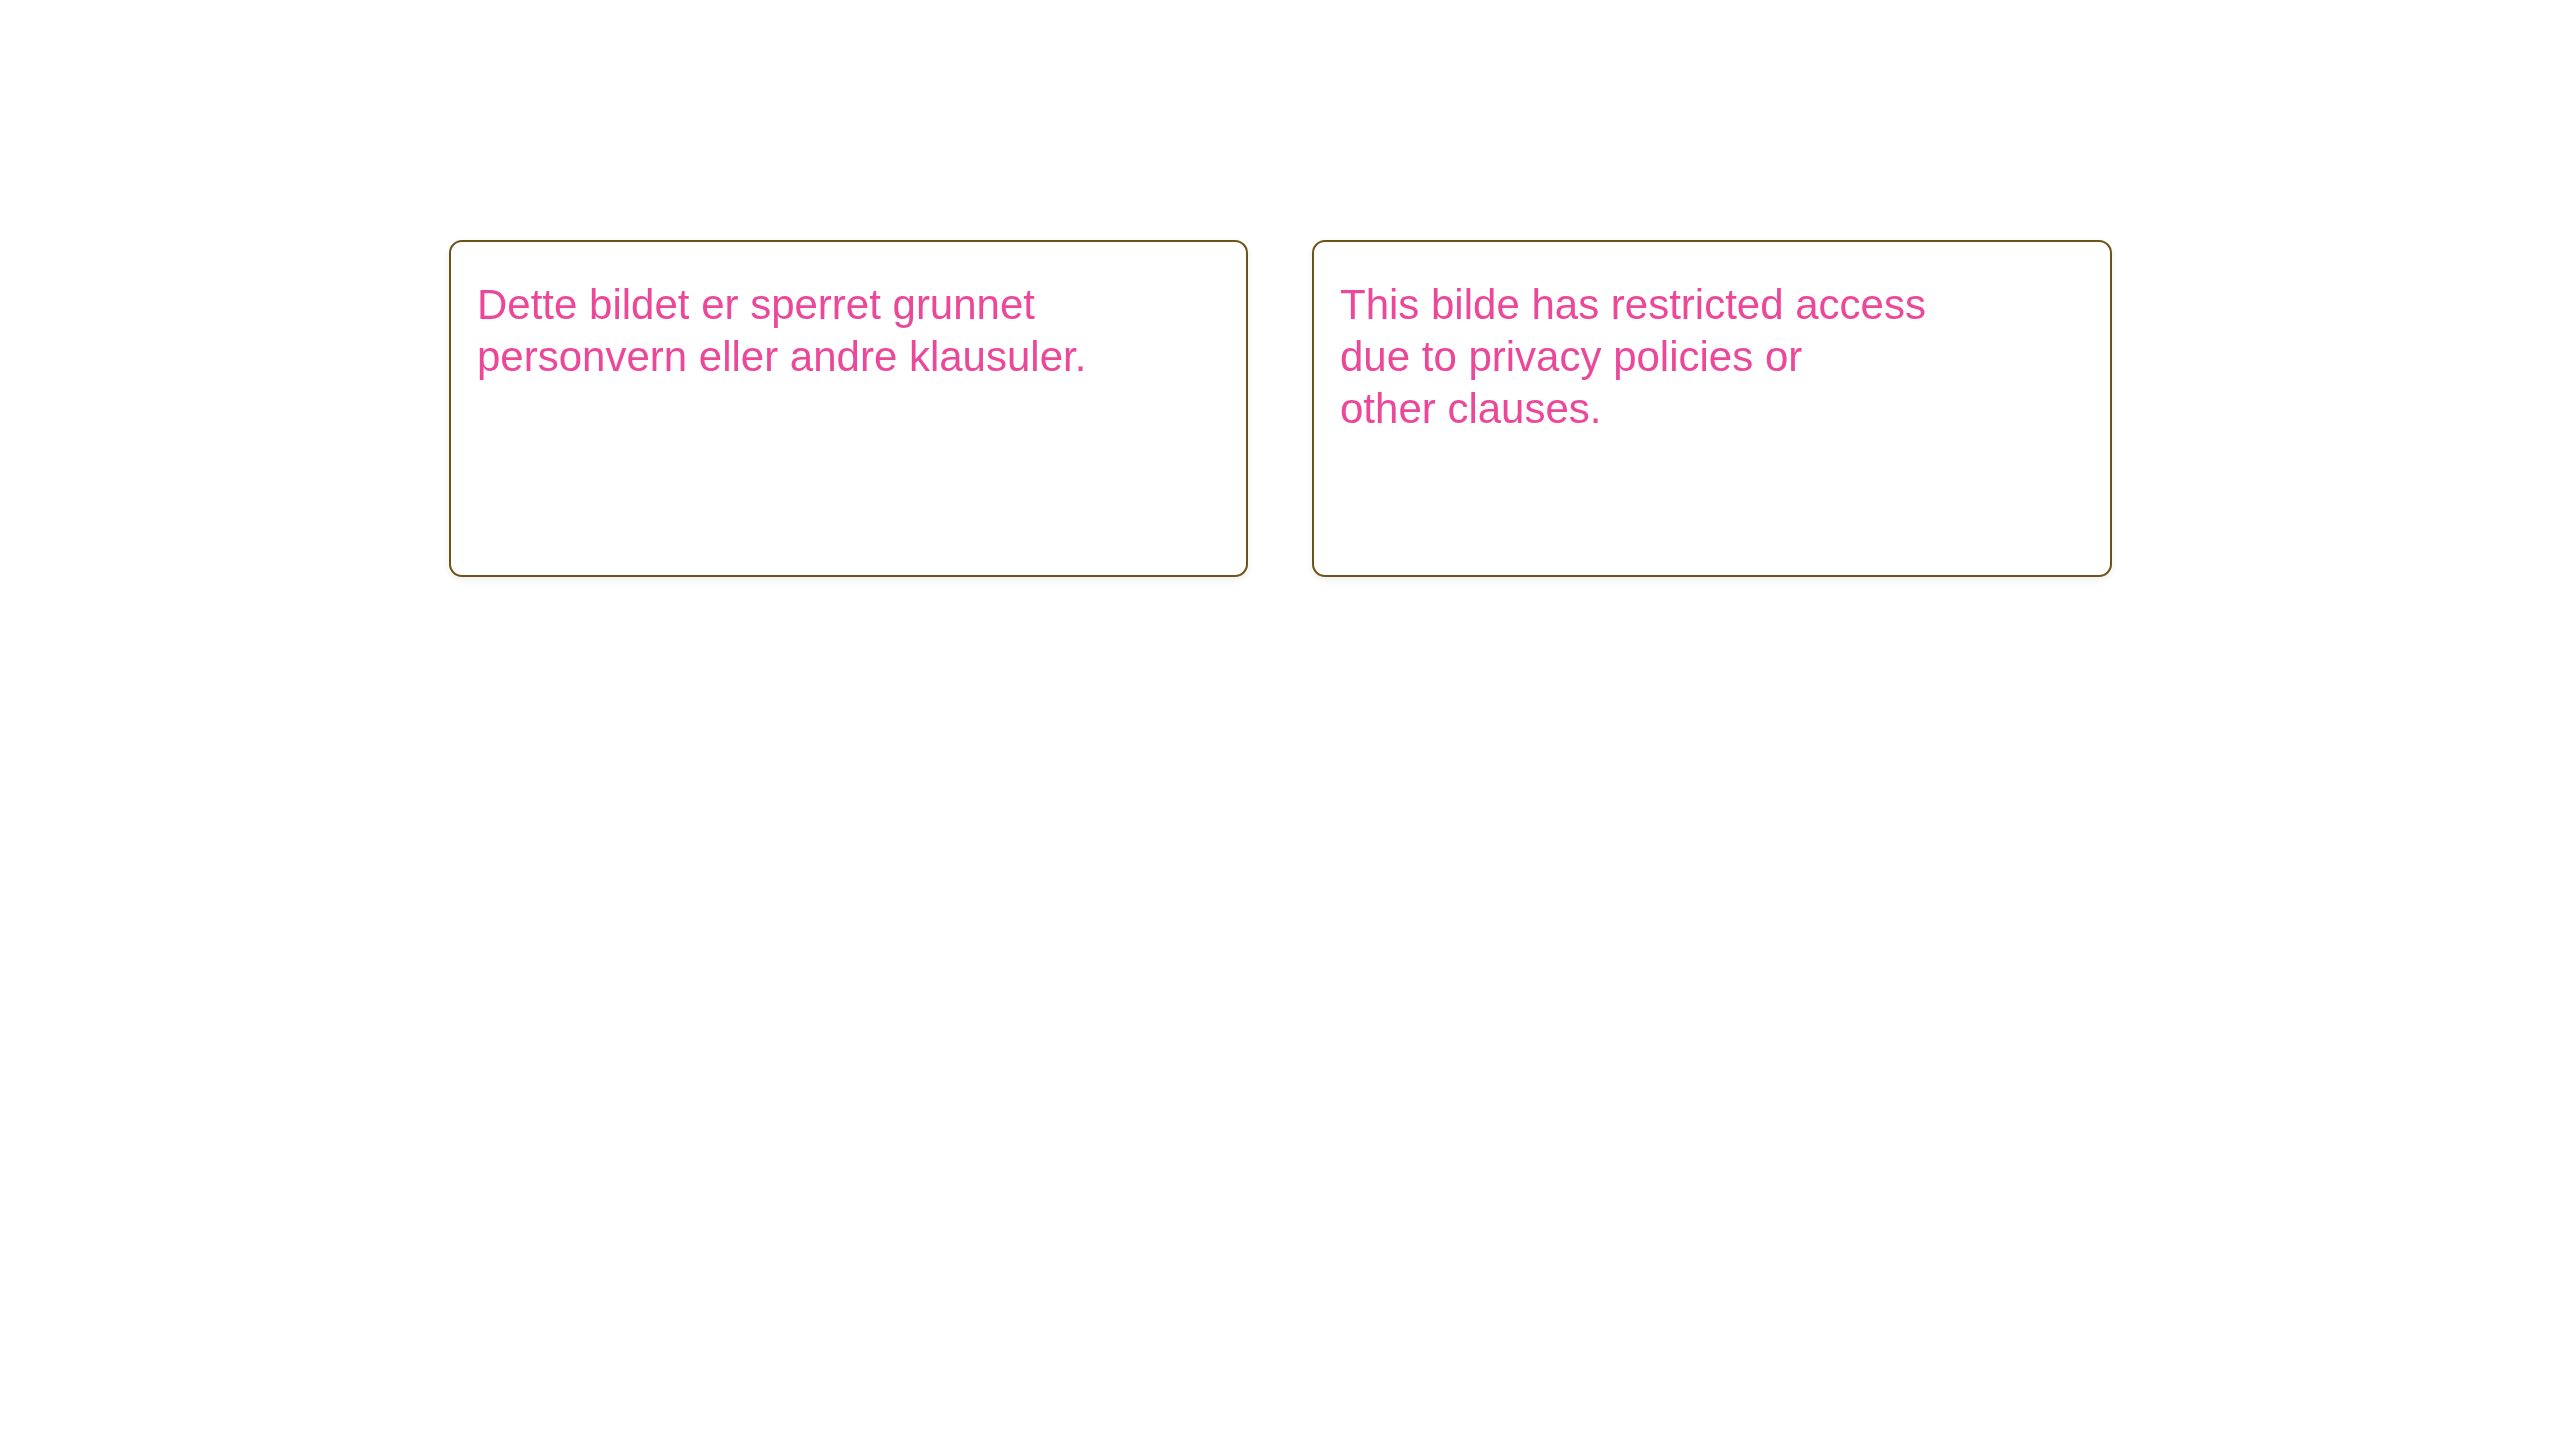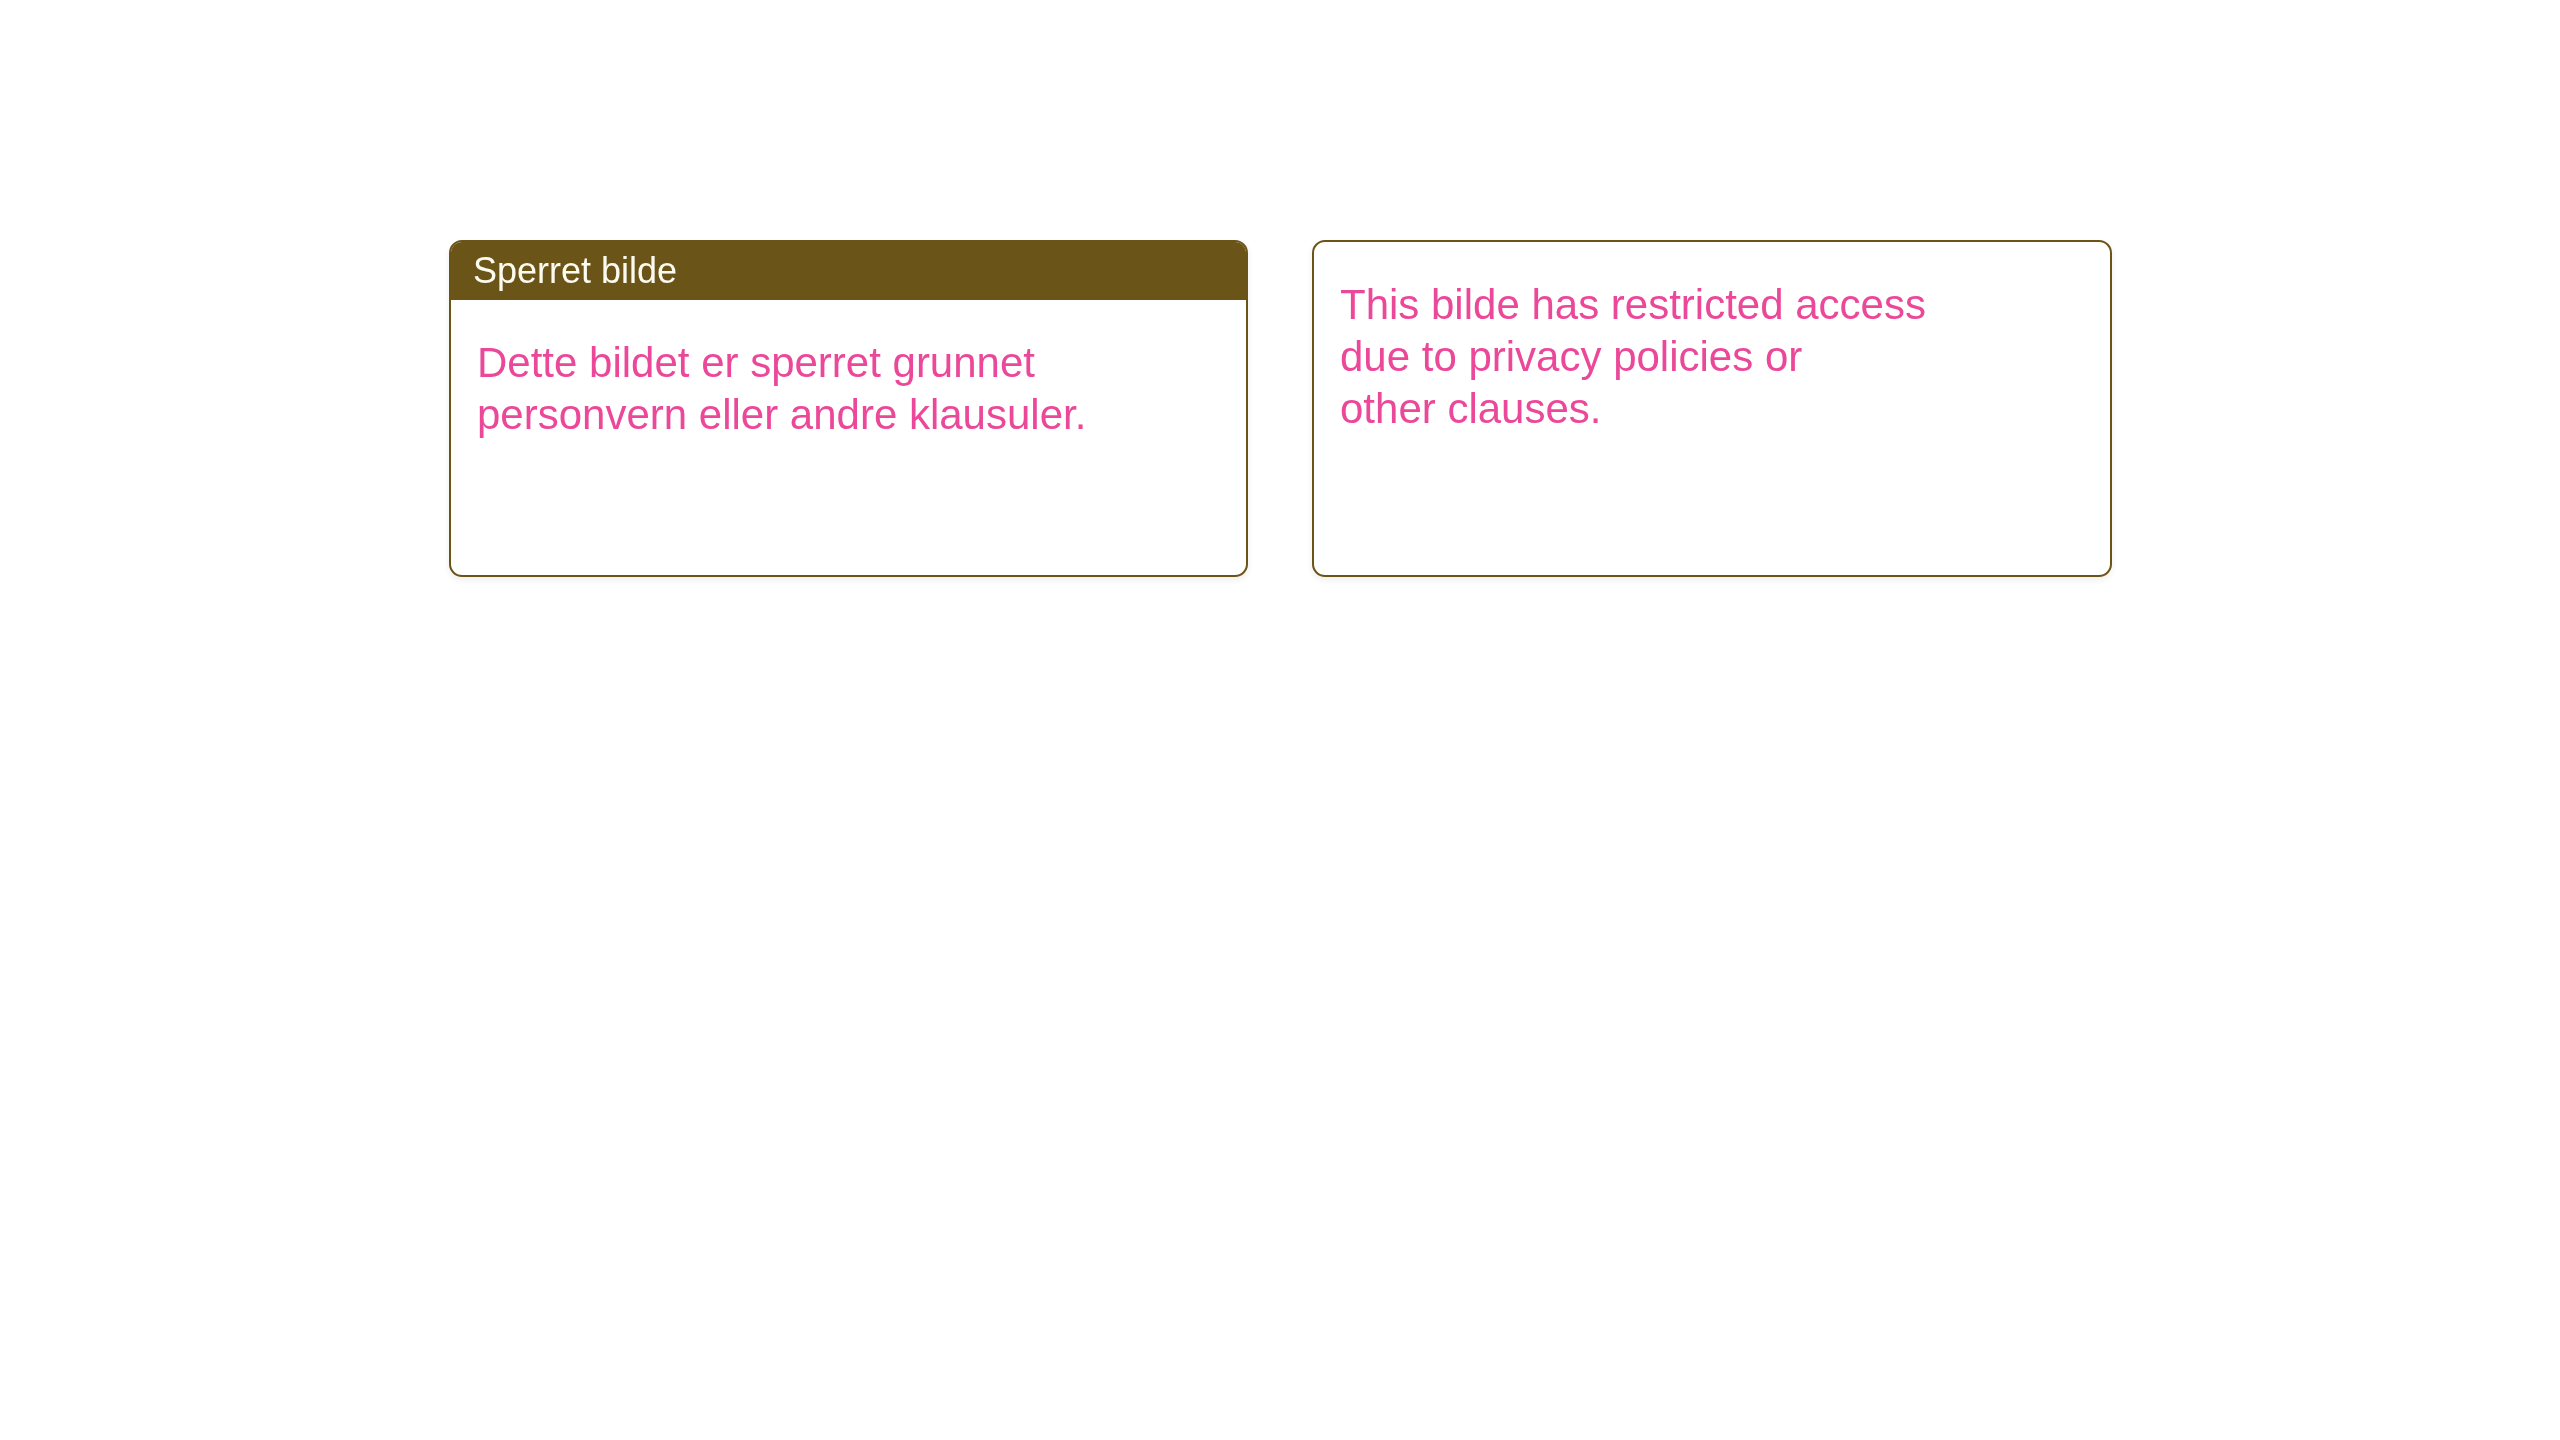--- a/index.html
+++ b/index.html
@@ -49,23 +49,20 @@
     color: #ec4899;
     white-space: pre-line;
   }
 </style>
 </head>
 <body>
 
 <div class="stage">
 
   <div class="card card--left">
-    <div class="card__header">
-      <span class="card__title">Sperret bilde</span>
-    </div>
     <div class="card__body">Dette bildet er sperret grunnet
 personvern eller andre klausuler.</div>
   </div>
 
   <div class="card card--right">
     <div class="card__body">This bilde has restricted access
 due to privacy policies or
 other clauses.</div>
   </div>
 

